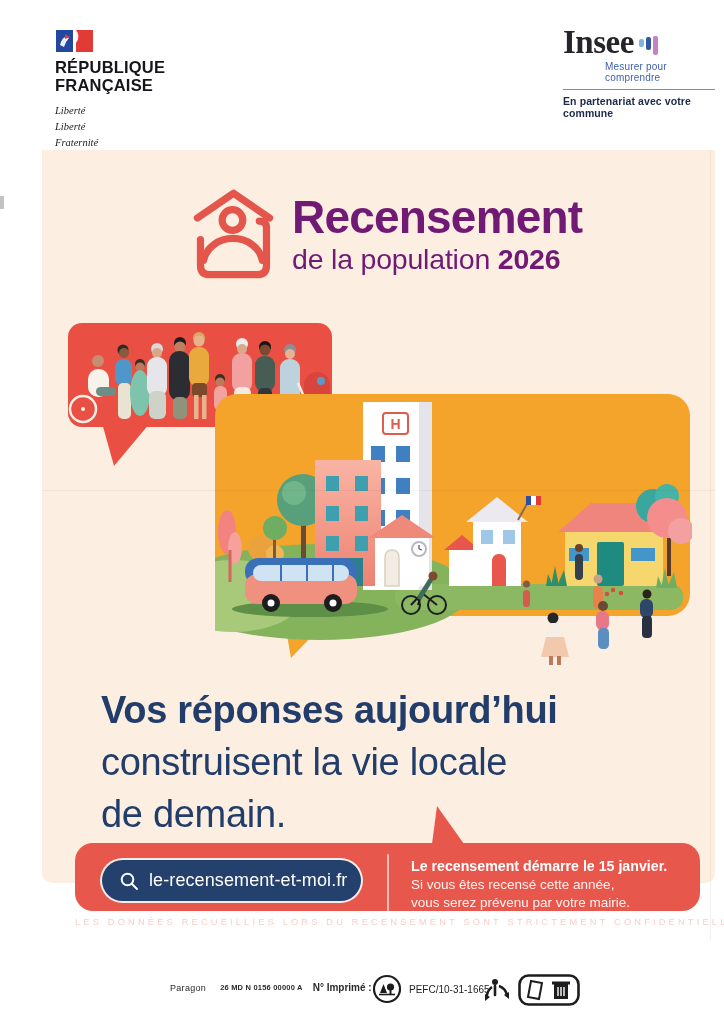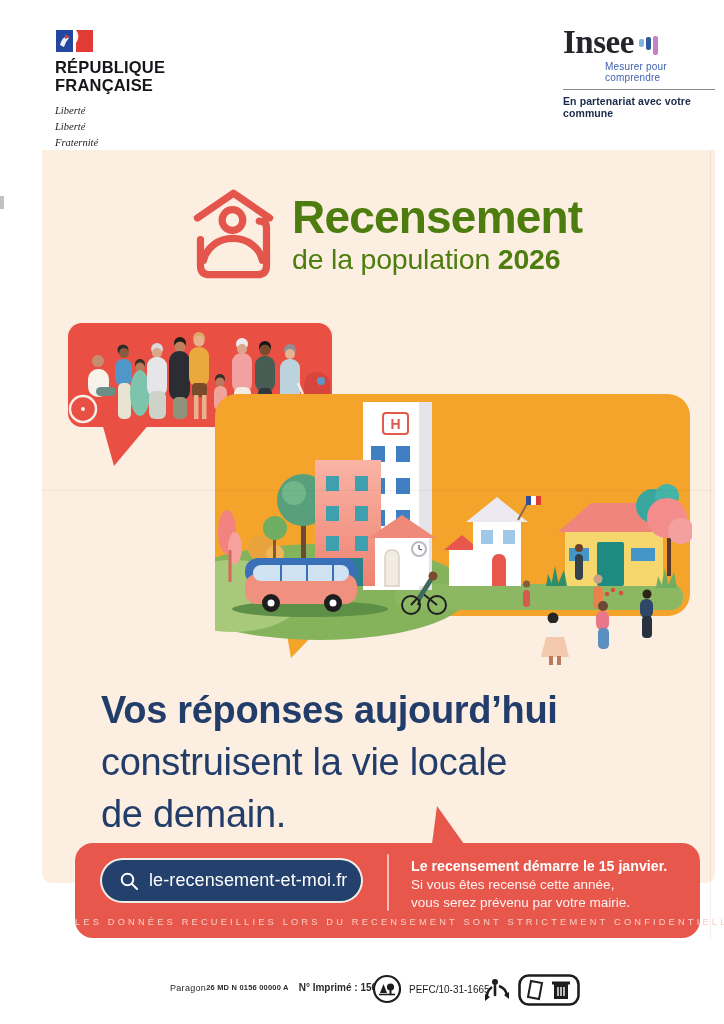--- a/index.html
+++ b/index.html
@@ -27,48 +27,48 @@
   .insee .partner { font-size:10.5px; font-weight:700; color:#1b2a4a; letter-spacing:.1px; }
   
   .poster { position:absolute; left:42px; top:150px; width:673px; height:733px;
     background:#fcefe2; border-radius:0 0 10px 10px; }
   .fold-h { position:absolute; left:42px; top:490px; width:673px; height:1px; background:rgba(90,60,40,.06); }
   .fold-v { position:absolute; left:710px; top:150px; width:1px; height:790px; background:rgba(90,60,40,.07); }
   .edge-mark { position:absolute; left:0; top:196px; width:4px; height:13px; background:#8f8f8f; opacity:.55; }
   
   .brand { position:absolute; left:190px; top:186px; display:flex; align-items:center; }
   .brand .house-icon { width:88px; height:98px; }
-  .brand .titles { margin-left:14px; color:#4d7c0f; }
+  .brand .titles { margin-left:14px; color:#701a75; }
   .brand .t1 { font-size:46px; font-weight:800; letter-spacing:-.8px; line-height:1.02; }
   .brand .t2 { font-size:28.5px; font-weight:400; letter-spacing:-.2px; margin-top:2px; }
   .brand .t2 b { font-weight:800; }
   
   .illu-red { position:absolute; left:68px; top:323px; width:264px; height:148px; }
   .illu-town { position:absolute; left:215px; top:390px; width:477px; height:275px; }
   
   .headline { position:absolute; left:101px; top:668px; color:#233d6b; font-size:38px; line-height:52px; letter-spacing:-.3px;margin-top:16px; }
   .headline .hl-b { font-weight:800; }
   
-  .banner { position:absolute; left:75px; top:843px; width:625px; height:95px; background:#e8574c; border-radius:18px; }
+  .banner { position:absolute; left:75px; top:843px; width:625px; height:68px; background:#e8574c; border-radius:18px; }
   .banner-tail { position:absolute; left:425px; top:806px; width:46px; height:38px; }
   .search-pill { position:absolute; left:25px; top:15px; width:263px; height:45px; background:#24406d;
     border:2px solid rgba(255,245,238,.95); border-radius:24px; display:flex; align-items:center; padding-left:17px; }
   .search-pill .mag { width:20px; height:20px; margin-right:10px; flex:0 0 auto; }
   .search-pill .url { color:#ffffff; font-size:18px; letter-spacing:.1px; }
   .divider { position:absolute; left:312px; top:11px; width:2px; height:57px; background:rgba(255,255,255,.6); border-radius:1px; }
   .info { position:absolute; left:336px; top:14px; color:#ffffff; font-size:13.5px; line-height:18.5px; }
   .info .i1 { font-weight:700; font-size:14.2px; }
   .info .i23 { color:rgba(255,255,255,.92); }
   .confidential { position:absolute; left:0; right:0; top:74px; text-align:center;
     font-size:9.3px; letter-spacing:.34em; color:#f7cfc6; white-space:nowrap; }
   
   .footer { position:absolute; left:0; top:972px; width:724px; height:44px;text-align:right; }
   .print-row { position:absolute; left:170px; top:10px; display:flex; align-items:center; color:#2b2b2b; }
   .p-name { font-size:9px; letter-spacing:.3px; }
-  .p-code { font-size:7.5px; font-weight:700; letter-spacing:.2px; }
+  .p-code { font-size:7.5px; font-weight:700; margin-left:14px; letter-spacing:.2px; }
   .p-num  { font-size:10px; font-weight:700; margin-left:10px; }
   .pefc-group { position:absolute; left:372px; top:2px; display:flex; align-items:center; }
   .pefc-group svg { width:30px; height:30px; }
   .pefc-label { font-size:10px; color:#1d1d1f; margin-left:7px; }
   .recycle-group { position:absolute; left:482px; top:2px; display:flex; align-items:center; }
   .recycle-group .triman { width:30px; height:30px; }
   .recycle-group .sortbox { width:62px; height:32px; margin-left:6px; }
 </style>
 </head>
 <body>

